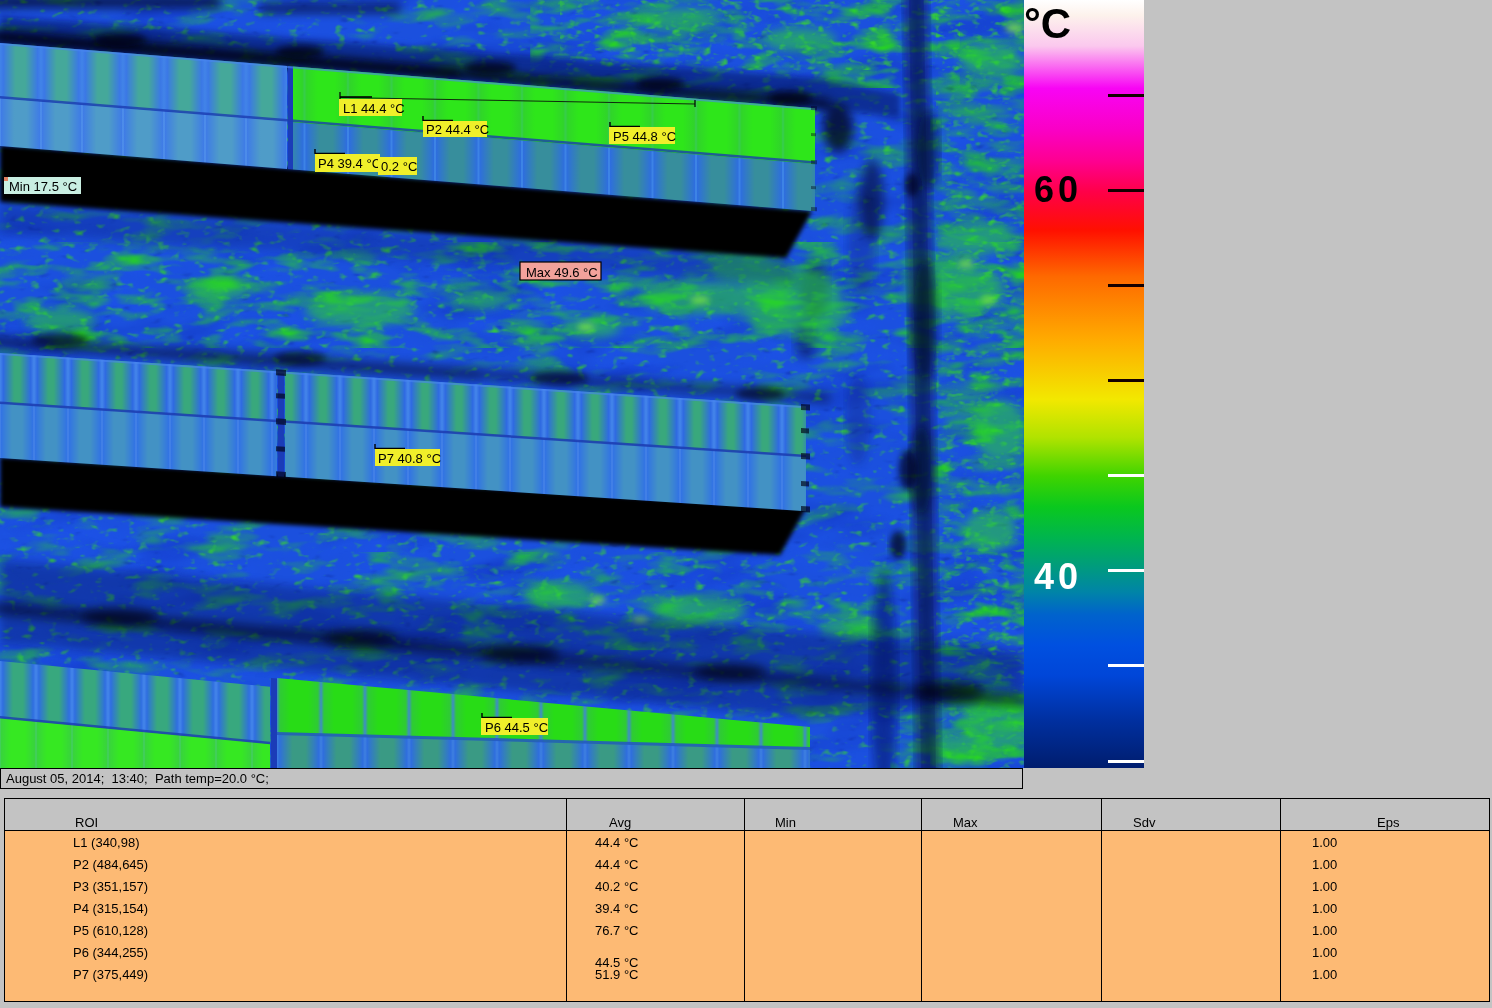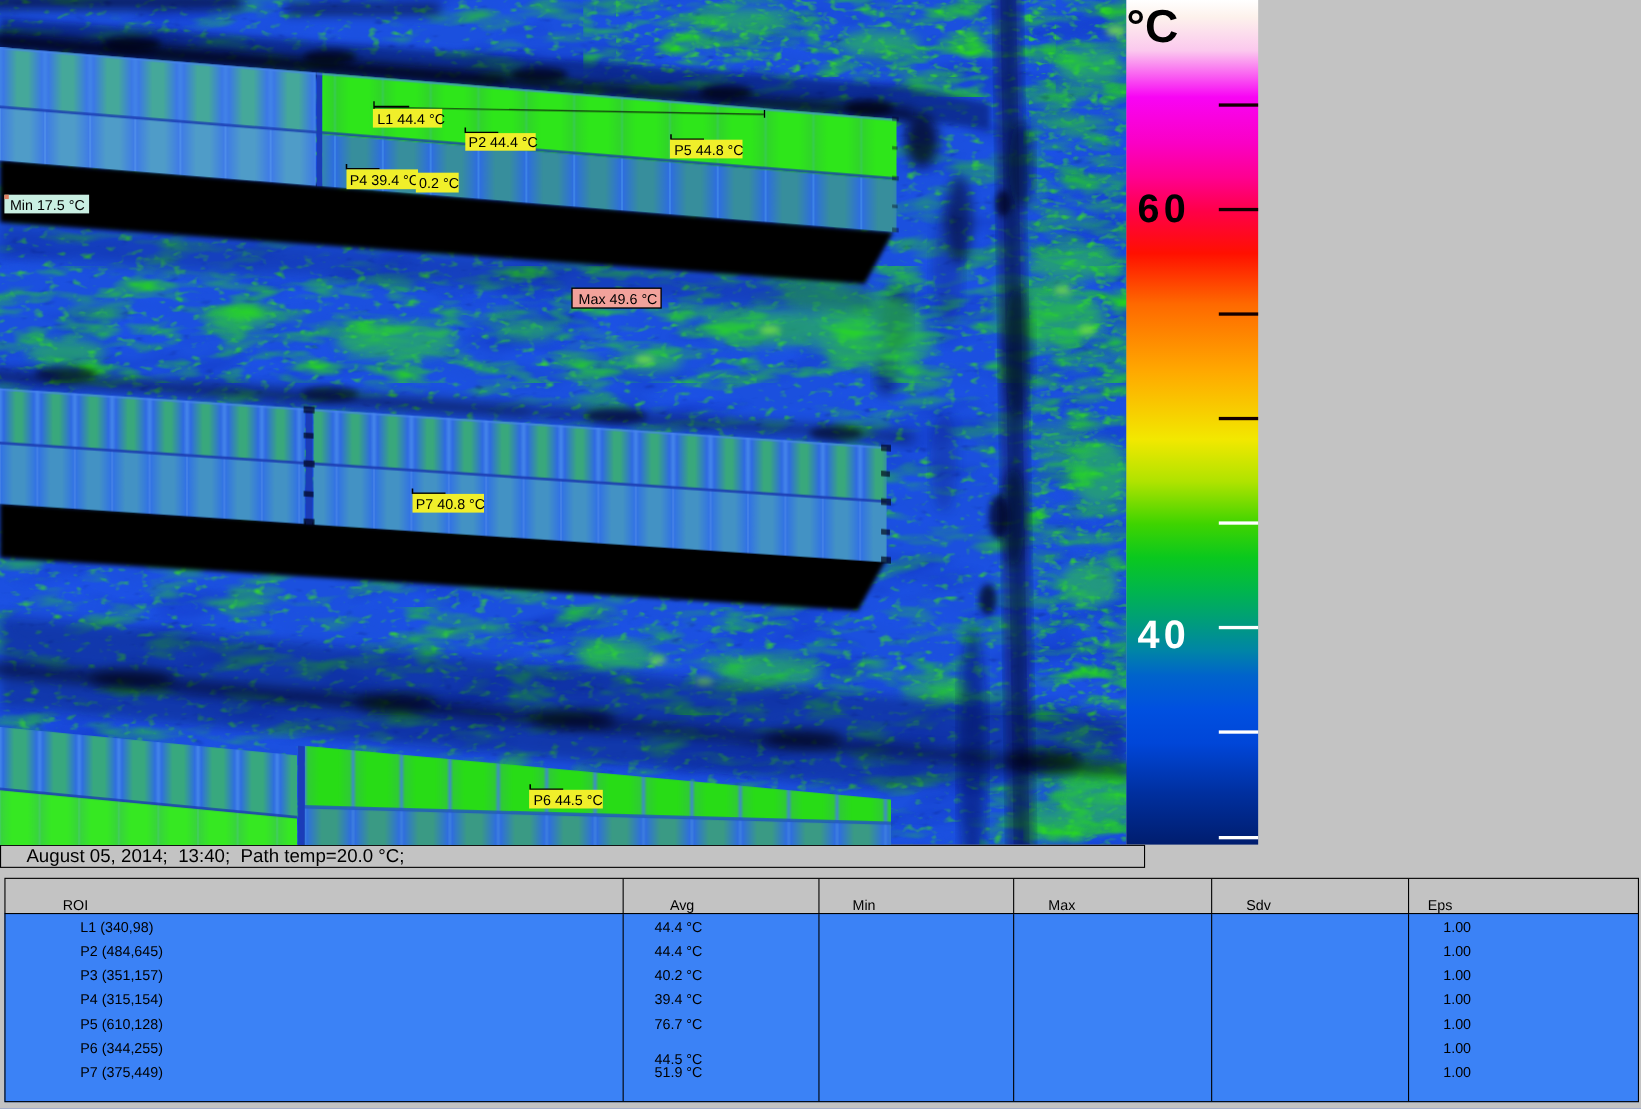--- a/index.html
+++ b/index.html
@@ -1,21 +1,21 @@
 <!DOCTYPE html>
 <html><head>
 <meta charset="utf-8">
 <style>
 html,body{margin:0;padding:0;}
 body{width:1492px;height:1008px;background:#c3c3c3;position:relative;overflow:hidden;
   font-family:"Liberation Sans",sans-serif;}
 #stamp{position:absolute;left:0px;top:768px;width:1016px;height:19px;border:1px solid #000;
-  background:#c3c3c3;font-size:17px;color:#000;line-height:20px;padding-left:23px;}
+  background:#c3c3c3;font-size:13px;color:#000;line-height:20px;padding-left:5px;}
 #thead{position:absolute;left:4px;top:798px;width:1484px;height:31px;border:1px solid #000;background:#c3c3c3;}
-#tbody{position:absolute;left:4px;top:830px;width:1484px;height:170px;border:1px solid #000;background:#3b82f6;}
+#tbody{position:absolute;left:4px;top:830px;width:1484px;height:170px;border:1px solid #000;background:#fdba74;}
 .vsep{position:absolute;top:0;width:1px;height:100%;background:#000;}
 .hcell{position:absolute;top:8px;height:31px;line-height:31px;font-size:13px;color:#000;}
 .drow{position:absolute;height:22px;line-height:22px;font-size:13px;color:#000;}
 </style>
 </head>
 <body>
 <svg id="ir" width="1144" height="768" style="position:absolute;left:0;top:0" viewBox="0 0 1144 768">
 <defs>
 <linearGradient id="scale" x1="0" y1="0" x2="0" y2="1">
   <stop offset="0" stop-color="#ffffff"></stop>
@@ -426,26 +426,26 @@
 <text x="1034" y="202" font-size="36" font-weight="bold" letter-spacing="4" fill="#000">60</text>
 <text x="1034" y="589" font-size="36" font-weight="bold" letter-spacing="4" fill="#fff">40</text>
 </svg>
 <div id="stamp">August 05, 2014;&nbsp; 13:40;&nbsp; Path temp=20.0 °C;</div>
 <div id="thead">
   <div class="vsep" style="left:561px"></div>
   <div class="vsep" style="left:739px"></div>
   <div class="vsep" style="left:916px"></div>
   <div class="vsep" style="left:1096px"></div>
   <div class="vsep" style="left:1275px"></div>
-  <div class="hcell" style="left:52px">ROI</div>
+  <div class="hcell" style="left:70px">ROI</div>
   <div class="hcell" style="left:604px">Avg</div>
   <div class="hcell" style="left:770px">Min</div>
   <div class="hcell" style="left:948px">Max</div>
   <div class="hcell" style="left:1128px">Sdv</div>
-  <div class="hcell" style="left:1293px">Eps</div>
+  <div class="hcell" style="left:1372px">Eps</div>
 </div>
 <div id="tbody">
   <div class="vsep" style="left:561px"></div>
   <div class="vsep" style="left:739px"></div>
   <div class="vsep" style="left:916px"></div>
   <div class="vsep" style="left:1096px"></div>
   <div class="vsep" style="left:1275px"></div>
   <div class="drow" style="left:68px;top:1px">L1 (340,98)</div>
   <div class="drow" style="left:590px;top:1px">44.4 °C</div>
   <div class="drow" style="left:1307px;top:1px">1.00</div>

